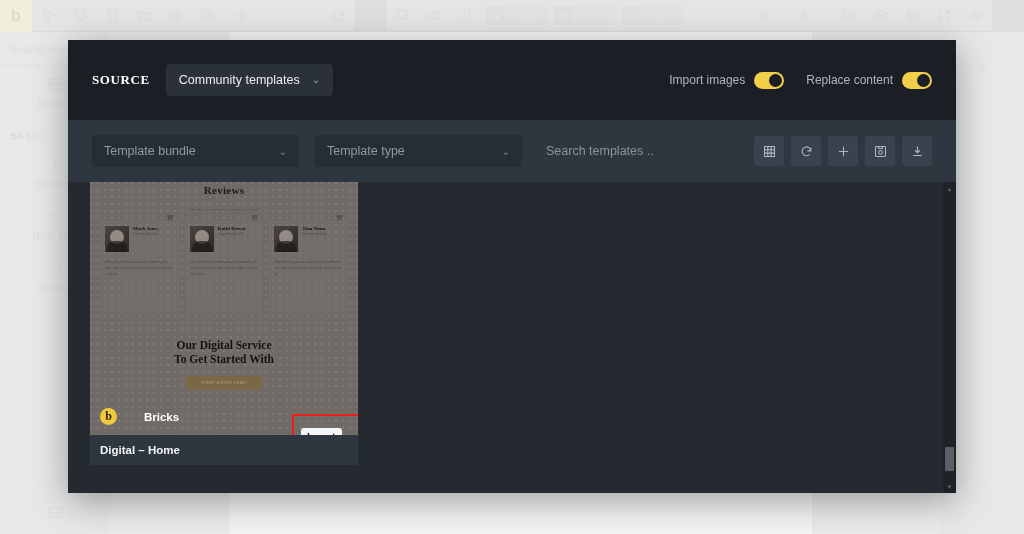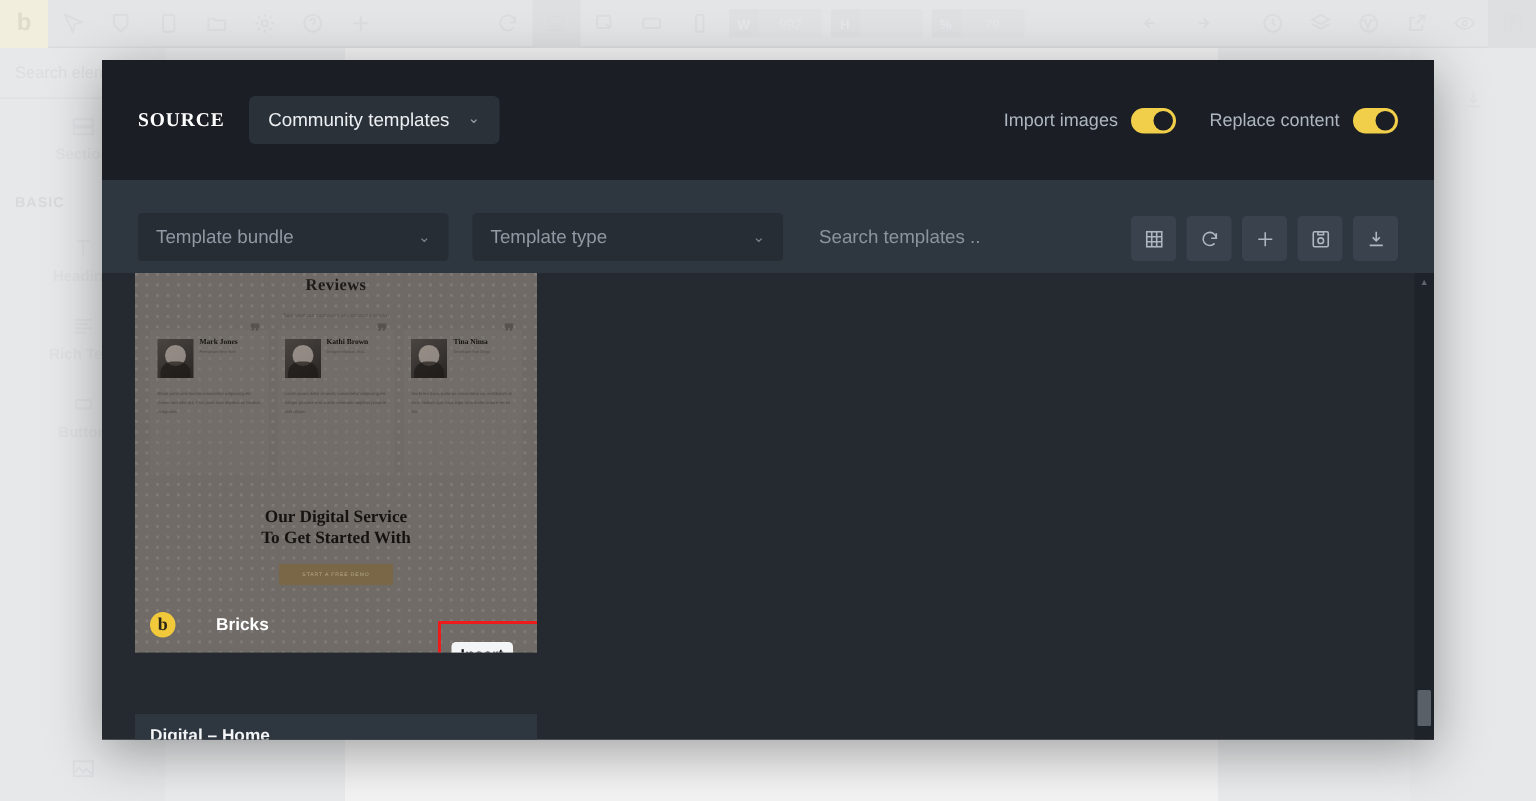--- a/index.html
+++ b/index.html
@@ -132,21 +132,21 @@
     width: 30px; height: 17px; border-radius: 9px; background: #f2cf4a;
     position: relative;
   }
   .toggle::after {
     content: ""; position: absolute; right: 2px; top: 2px;
     width: 13px; height: 13px; border-radius: 50%; background: #1b1f25;
   }
 
   .filter-bar {
     height: 62px; background: #2e3640;
-    display: flex; align-items: flex-end; padding: 8px 24px; gap: 16px;
+    display: flex; align-items: center; padding: 8px 24px; gap: 16px;
     flex: 0 0 62px;
   }
   .fselect {
     height: 32px; background: #272d35; border-radius: 3px;
     display: flex; align-items: center; justify-content: space-between;
     padding: 0 12px; color: #9099a3; font-size: 12.5px;
   }
   .fselect.bundle { width: 207px; }
   .fselect.type { width: 207px; }
   .fselect .chev { color: #7d868f; font-size: 10px; }
@@ -235,21 +235,20 @@
   .brand-dot {
     width:17px; height:17px; border-radius:50%; background:#f1c93b;
     display:flex; align-items:center; justify-content:center;
     color:#2a2517; font-weight:bold; font-size:12px; font-family:"Liberation Serif",serif;
   }
   .brand-name { color:#fff; font-size:11.5px; font-weight:bold;margin-left:20px; }
 
   .tpl-foot {
     height: 30px; background:#2e3640; display:flex; align-items:center;
     padding-left: 10px;
-    margin-top: 41px;
   }
   .tpl-title { color:#f3f4f5; font-size:11.5px; font-weight:bold; }
 
   .hl-box {
     position:absolute; left:202px; top:232px; width:70px; height:54px;
     border:2px solid #ee1b1b; pointer-events:none;
   }
   .tip {
     position:absolute; left:211px; top:246px;
     background:#f4f5f6; color:#13161a; font-size:10.5px; font-weight:bold;

